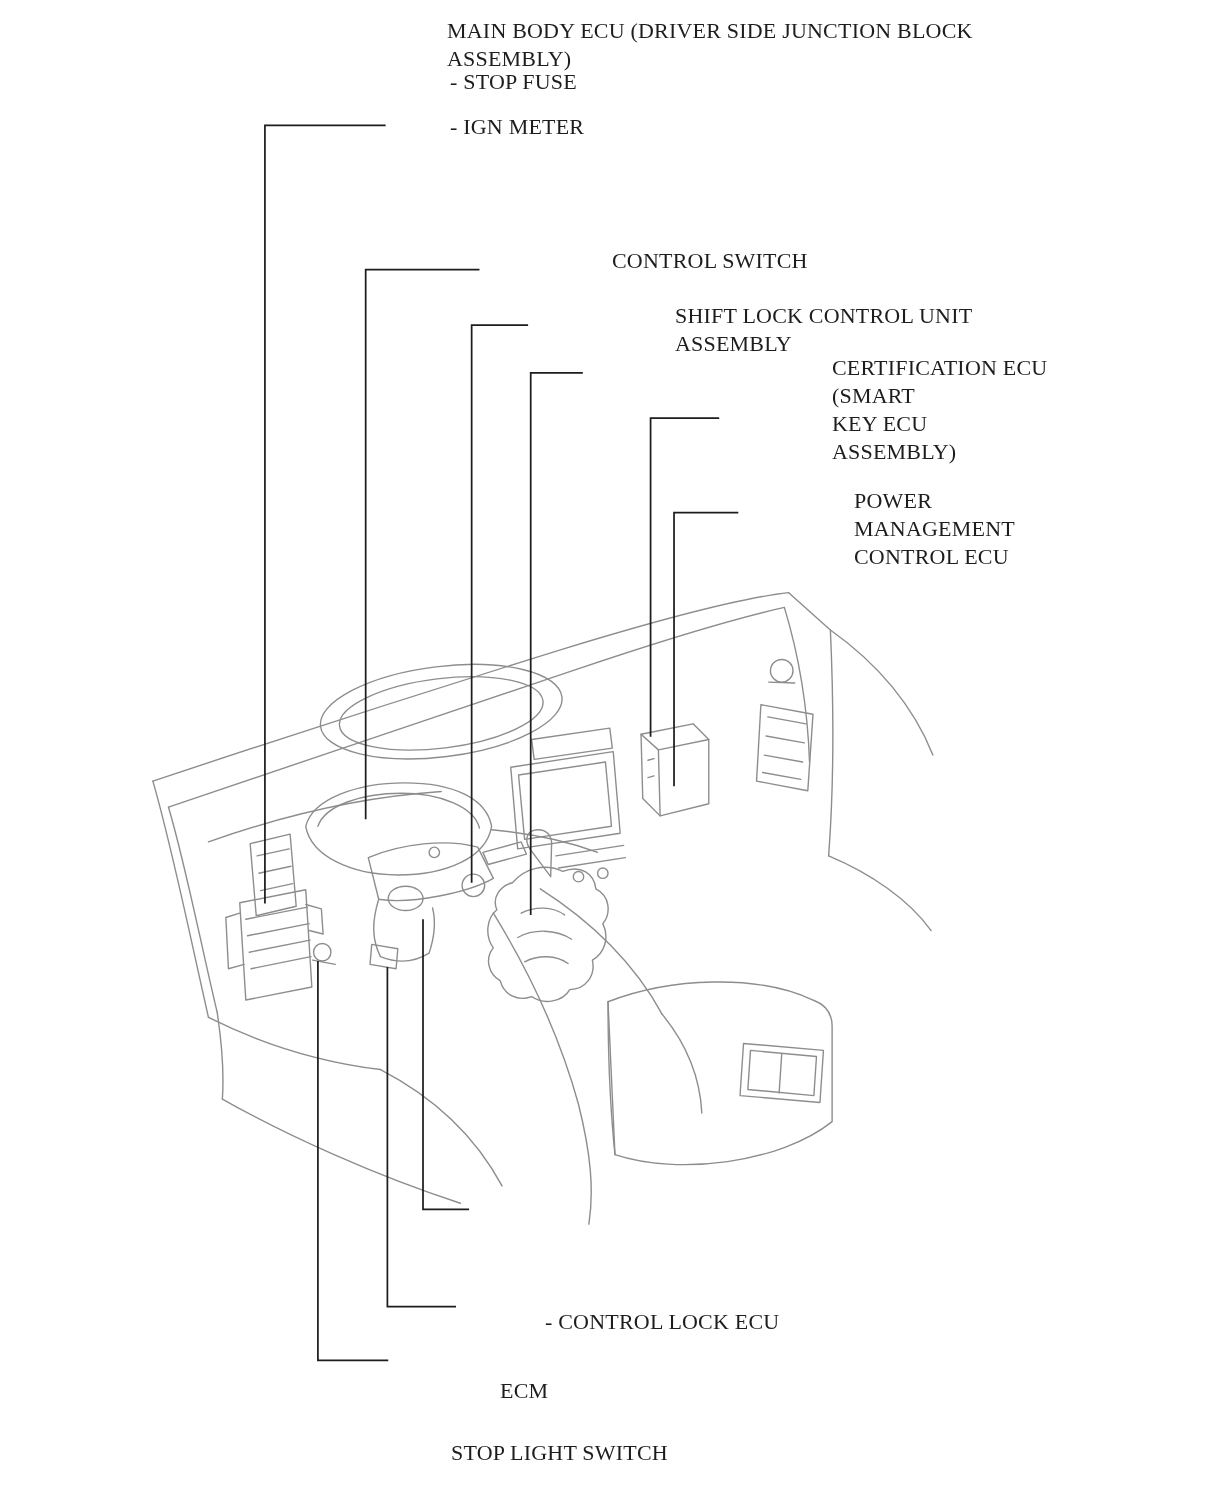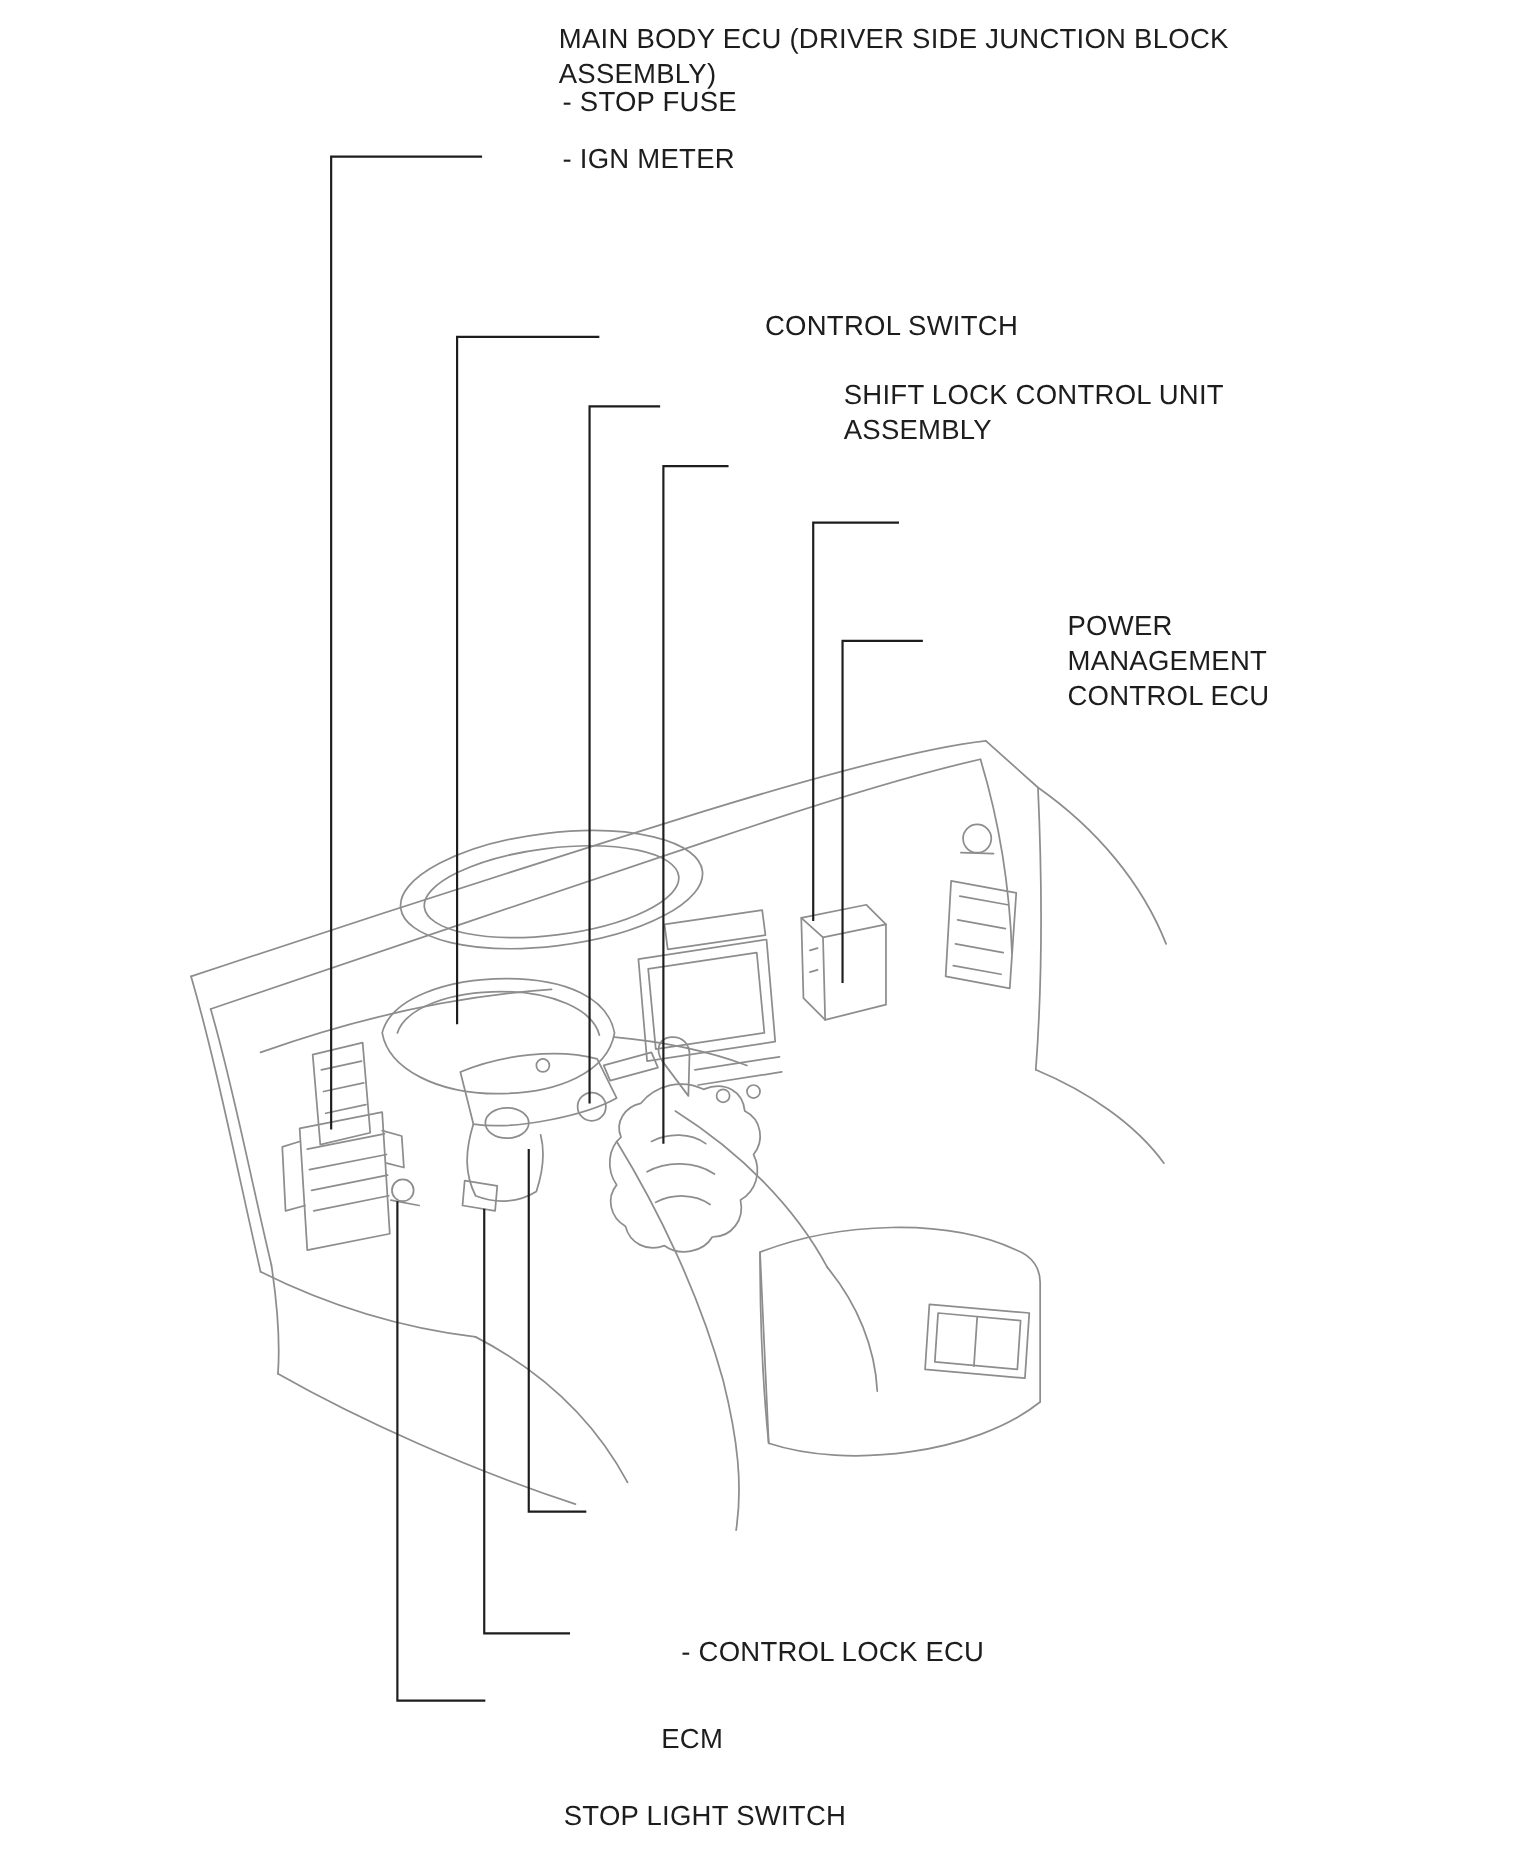--- a/index.html
+++ b/index.html
@@ -2,21 +2,21 @@
 <html style="--bg: #ffffff; --text: #1d1d1d; --line-art: #8d8d8d; --leader: #1d1d1d;"><head>
 <meta charset="utf-8">
 <style>
   * { margin: 0; padding: 0; box-sizing: border-box; }
   html, body { background: #ffffff; }
   .page {
     position: relative;
     width: 1051px;
     height: 1498px;
     background: var(--bg, #ffffff);
-    font-family: Liberation Sans, sans-serif;
+    font-family: Liberation Serif, serif;
     overflow: hidden;
   }
   .art-svg { position: absolute; left: 0; top: 0; width: 100%; height: 100%; }
   .art {
     fill: none;
     stroke: var(--line-art, #8d8d8d);
     stroke-width: 1.6;
     stroke-linecap: round;
     stroke-linejoin: round;
   }
@@ -160,19 +160,21 @@
       <polyline class="leader" points="525,1391 446,1391 446,1000"></polyline>
       <polyline class="leader" points="447,1453 366,1453 366,993"></polyline>
     </g>
   </svg>
 
   <div class="label" style="left:447px; top:17px;">MAIN BODY ECU (DRIVER SIDE JUNCTION BLOCK ASSEMBLY)</div>
   <div class="label" style="left:450px; top:68px;">- STOP FUSE</div>
   <div class="label" style="left:450px; top:113px;">- IGN METER</div>
   <div class="label" style="left:612px; top:247px;">CONTROL SWITCH</div>
   <div class="label" style="left:675px; top:302px;">SHIFT LOCK CONTROL UNIT ASSEMBLY</div>
+  <div class="label" style="left:832px; top:354px;">CERTIFICATION ECU (SMART
+KEY ECU ASSEMBLY)</div>
   <div class="label" style="left:854px; top:463px;margin-top:24px;">POWER MANAGEMENT
 CONTROL ECU</div>
   <div class="label" style="left:545px; top:1308px;">- CONTROL LOCK ECU</div>
-  <div class="label" style="left:529px; top:1377px;">ECM</div>
+  <div class="label" style="left:500px; top:1377px;">ECM</div>
   <div class="label" style="left:451px; top:1439px;">STOP LIGHT SWITCH</div>
 
 </div>
 
 </body></html>

